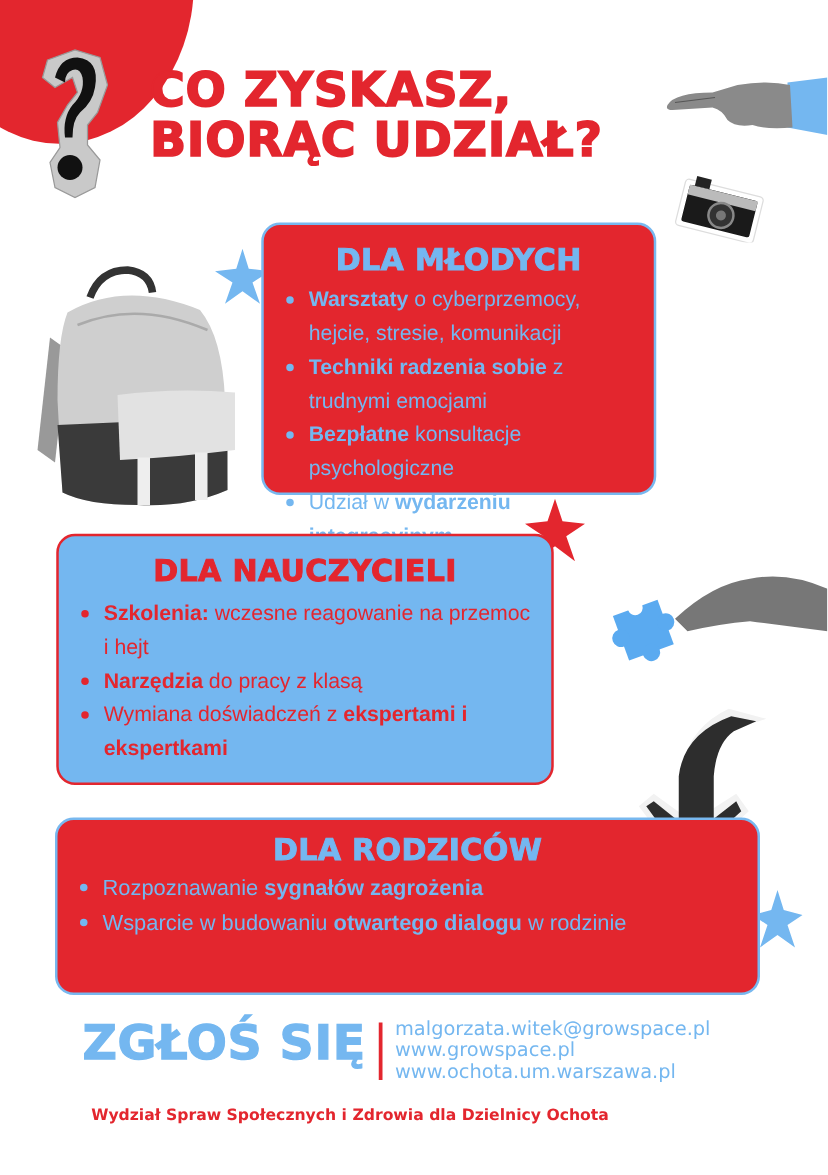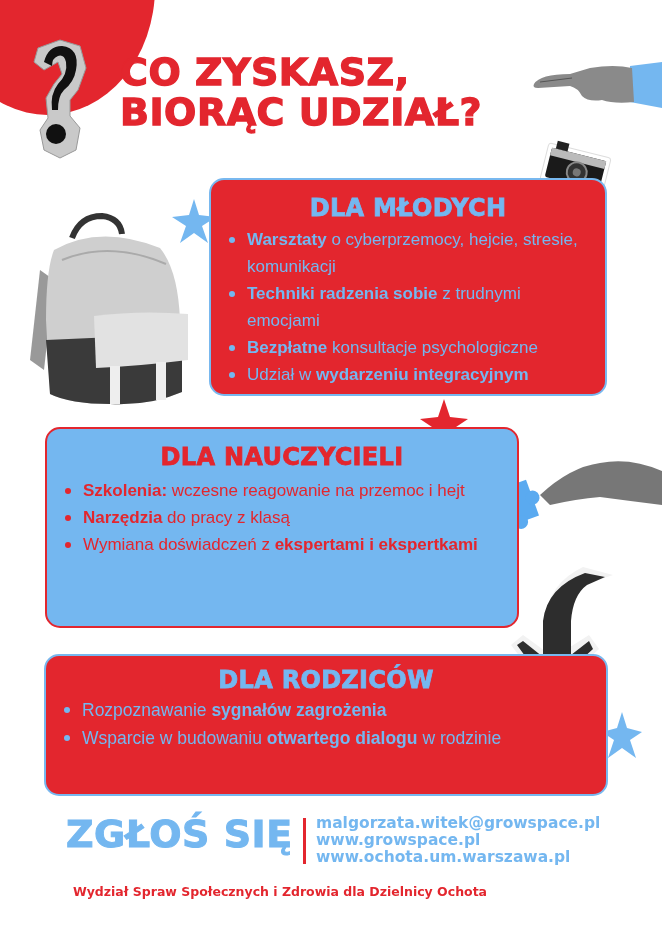--- a/index.html
+++ b/index.html
@@ -32,22 +32,22 @@
   .star-red { left: 418px; top: 397px; width: 52px; height: 55px; }
   .star-blue-2 { left: 600px; top: 710px; width: 44px; height: 50px; }
 
   .box {
     position: absolute; border-radius: 15px;
     padding: 0 14px;
   }
   .box-red { background: #e3262e; border: 2px solid #78b8ef; }
   .box-blue { background: #74b7f0; border: 2px solid #e3262e; }
 
-  .box1 { left: 209px; top: 178px; width: 398px; height: 218px; }
-  .box2 { left: 45px; top: 427px; width: 474px; height: 201px; }
+  .box1 { left: 209px; top: 178px; width: 316px; height: 218px; }
+  .box2 { left: 45px; top: 427px; width: 398px; height: 201px; }
   .box3 { left: 44px; top: 654px; width: 564px; height: 142px; }
 
   .box-title {
     text-align: center; font-weight: 900; font-size: 24px; letter-spacing: 0.3px;
     -webkit-text-stroke: 0.8px currentColor;
   }
   .box-red .box-title, .box-red li { color: #74b7f0; }
   .box-blue .box-title, .box-blue li { color: #e3262e; }
 
   .box ul { list-style: none; }
@@ -71,21 +71,21 @@
     color: #74b7f0; font-weight: 900; font-size: 38px;
     -webkit-text-stroke: 1px #74b7f0; letter-spacing: 0.5px;
   }
   .signup-divider {
     position: absolute; left: 303px; top: 818px; width: 3px; height: 46px;
     background: #e3262e;
   }
   .contact-links {
     position: absolute; left: 316px; top: 815px;
     font-family: "DejaVu Sans", sans-serif; font-size: 15.5px; line-height: 17px;
-    color: #74b7f0; font-weight: 700;
+    color: #74b7f0; font-weight: 400;
   }
   .contact-links div { white-space: nowrap; }
 
   .footer {
     position: absolute; left: 0; top: 882px; width: 560px; text-align: center;
     color: #e3262e; font-family: "DejaVu Sans", sans-serif; font-size: 12.5px;
     line-height: 20px; font-weight: 600;
   }
 </style>
 </head>

